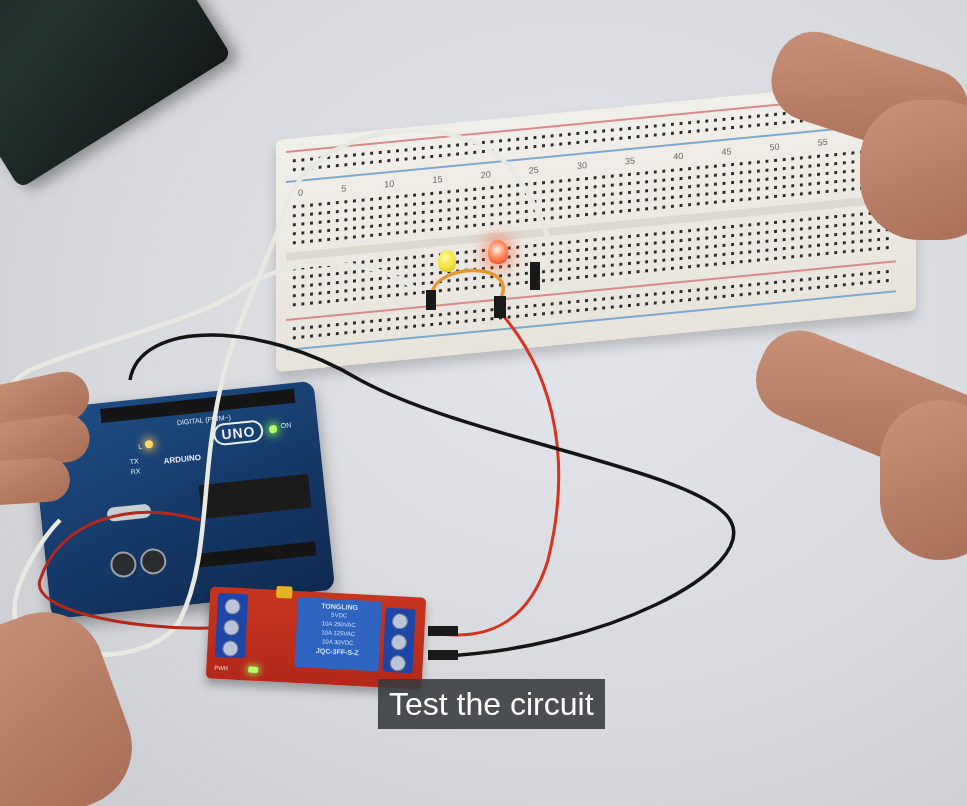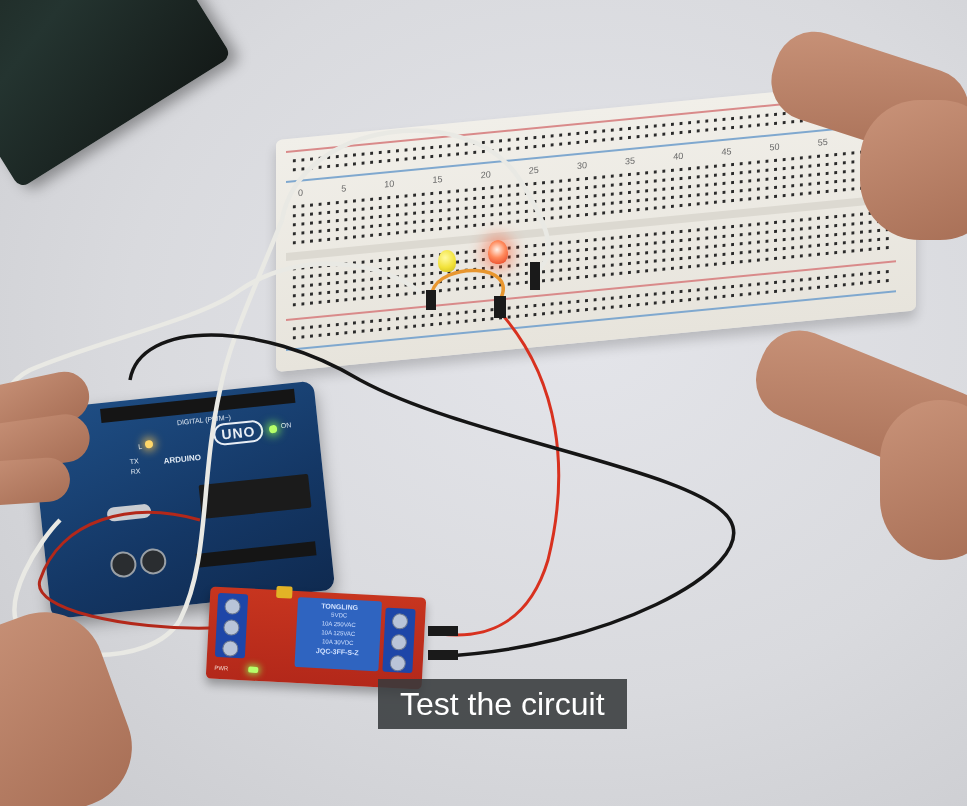--- a/index.html
+++ b/index.html
@@ -28,21 +28,21 @@
   .chip{position:absolute;left:160px;top:92px;width:110px;height:34px;background:#1b1b1b;border-radius:2px;}
   .relay-board{position:absolute;left:208px;top:592px;width:216px;height:92px;
        background:linear-gradient(180deg,#c7351f,#b3281a);border-radius:5px;
        transform:rotate(3deg);box-shadow:0 6px 10px rgba(0,0,0,.3);}
   .relay{position:absolute;left:88px;top:6px;width:84px;height:70px;background:#2f64c0;border-radius:3px;}
   .relay-text{color:#cfe0ff;font-size:6px;line-height:9px;text-align:center;padding-top:3px;}
   .terminal{position:absolute;width:30px;height:64px;background:#1e46a8;border-radius:3px;}
   .screw{width:14px;height:14px;border-radius:50%;background:#b9c4d8;margin:5px auto 0;border:1px solid #6b7891;}
   .hand{position:absolute;background:linear-gradient(160deg,#c99379,#a76e55);border-radius:40px;}
   .led{position:absolute;border-radius:50% 50% 40% 40%;}
-  .caption{position:absolute;left:378px;top:679px;height:50px;padding:0 22px;
+  .caption{position:absolute;left:378px;top:679px;height:50px;padding:0 11px;
        background:rgba(55,58,60,.88);color:#ffffff;font-size:32px;line-height:50px;white-space:nowrap;}
   svg.wires{position:absolute;left:0;top:0;}
 </style>
 </head>
 <body>
 
 <div class="scene">
 
   <div class="notebook"></div>
 

